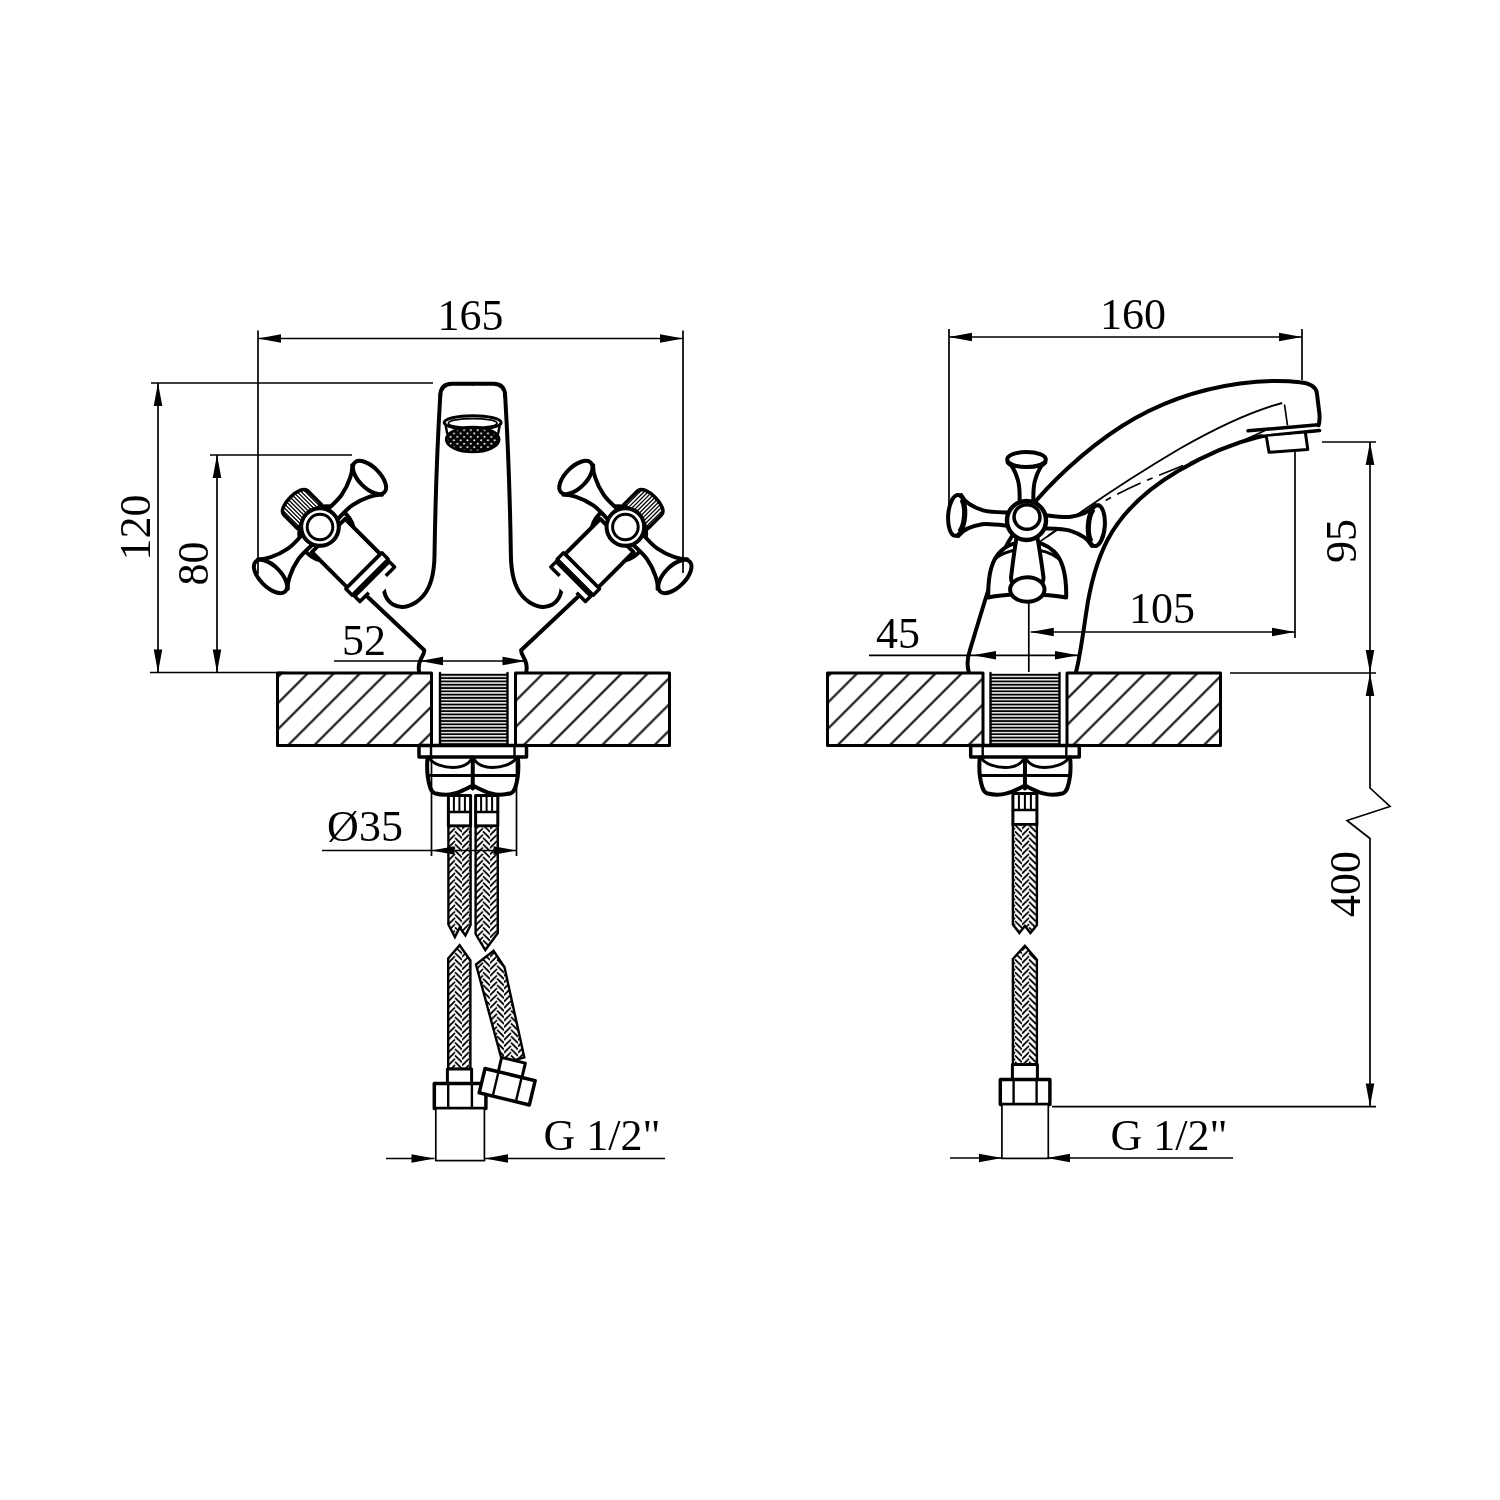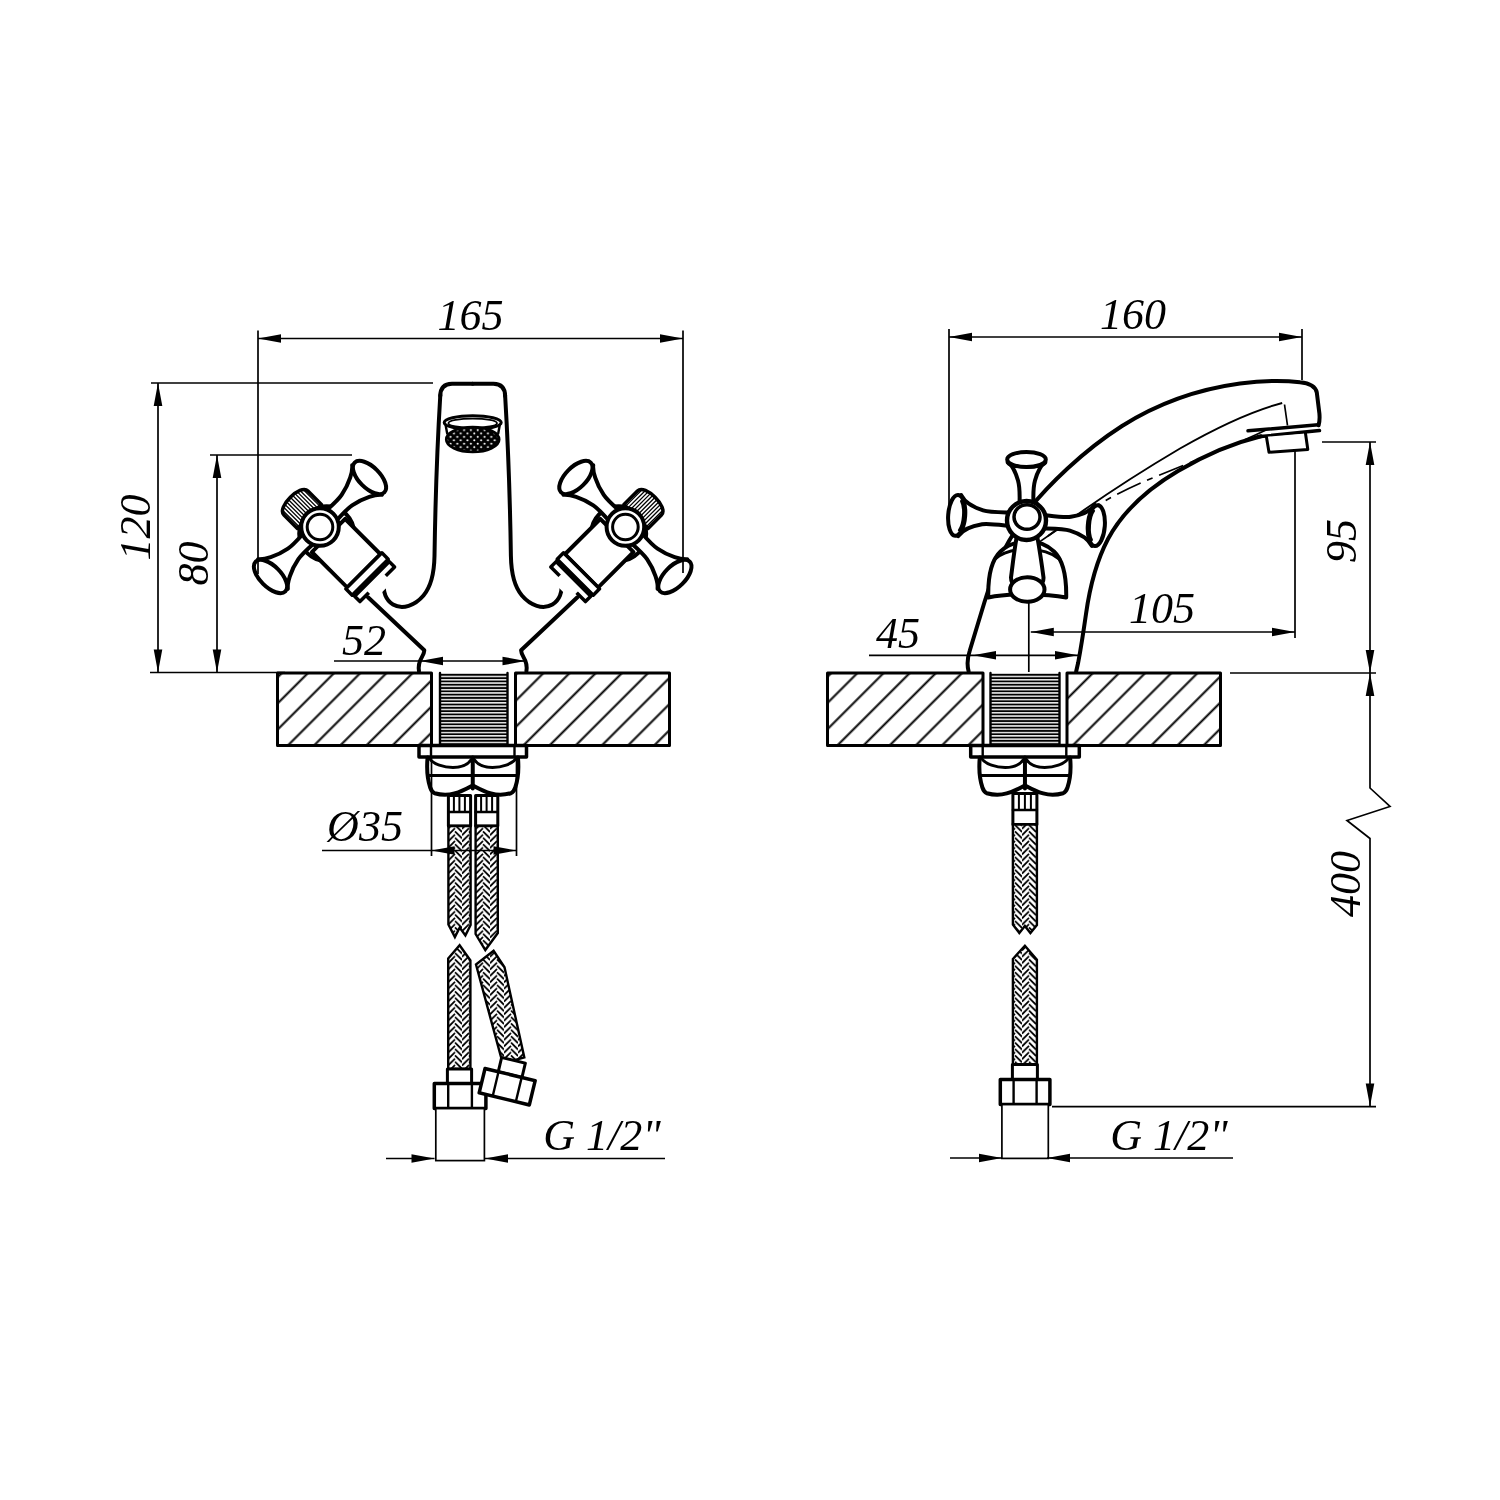--- a/index.html
+++ b/index.html
@@ -1,16 +1,16 @@
 <!DOCTYPE html>
 <html><head>
 <meta charset="utf-8">
 <style>
   html,body{margin:0;padding:0;background:#ffffff;}
-  .page{width:1500px;height:1500px;background:#ffffff;overflow:hidden;font-style:italic;}
+  .page{width:1500px;height:1500px;background:#ffffff;overflow:hidden;}
   svg{display:block;}
   text.dim{font-family:"Liberation Serif","DejaVu Serif",serif;font-size:44px;fill:#000;}
   .thick{stroke:#000;stroke-width:4;fill:none;stroke-linecap:round;stroke-linejoin:round;}
   .med{stroke:#000;stroke-width:3;fill:none;stroke-linecap:round;stroke-linejoin:round;}
   .med35{stroke:#000;stroke-width:3.5;fill:none;stroke-linecap:round;stroke-linejoin:round;}
   .fine{stroke:#000;stroke-width:2.4;fill:none;stroke-linecap:round;}
   .thin{stroke:#000;stroke-width:1.7;fill:none;}
   .wfill{fill:#ffffff;}
 </style>
 </head>

